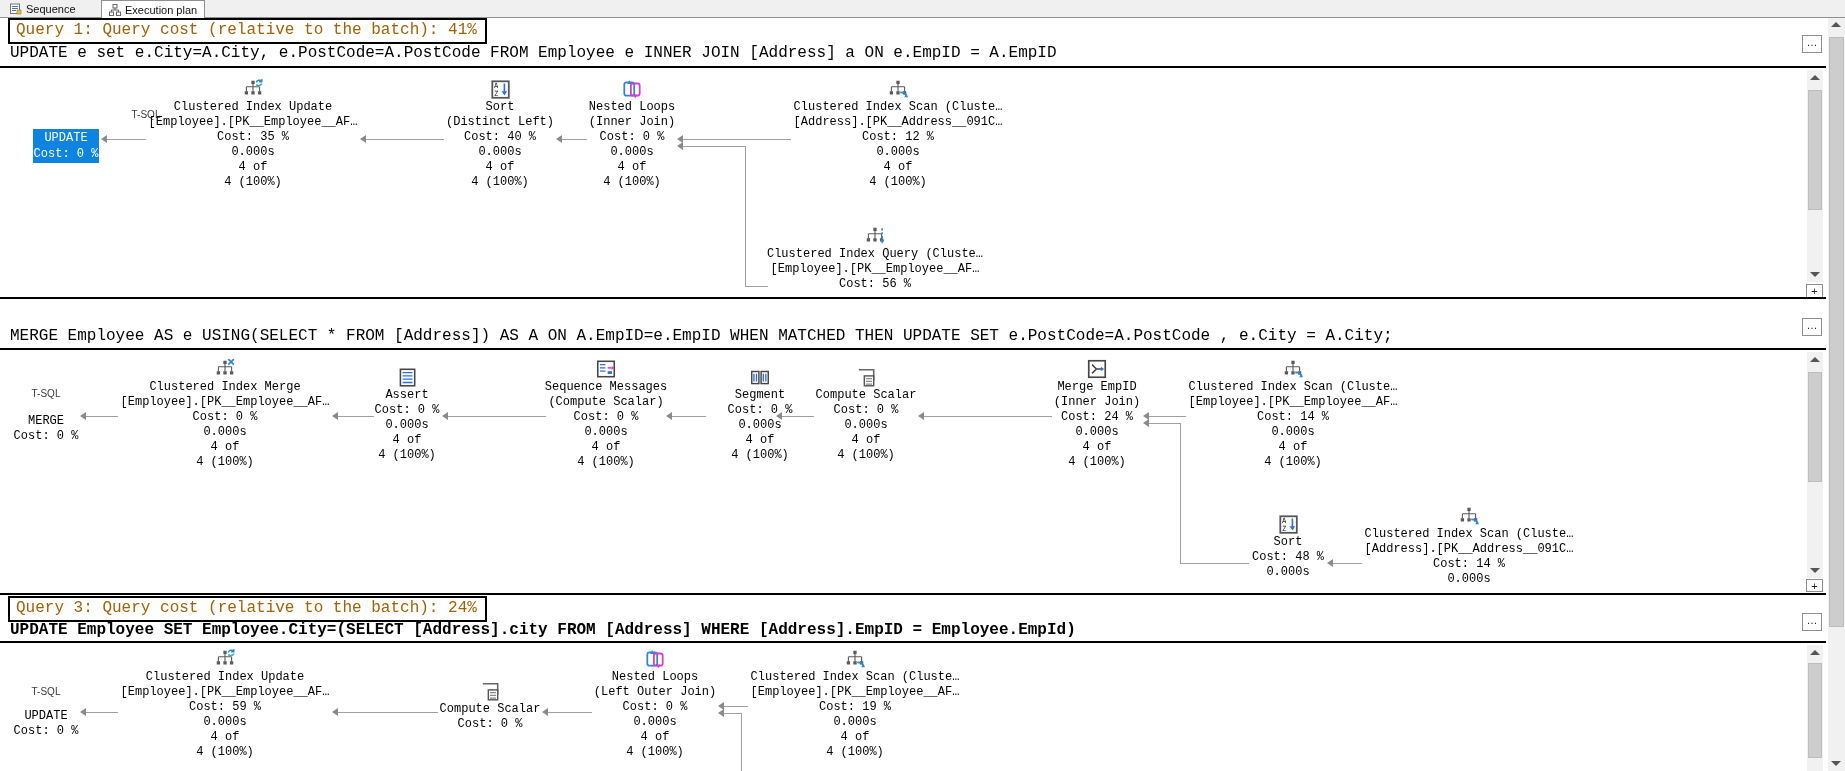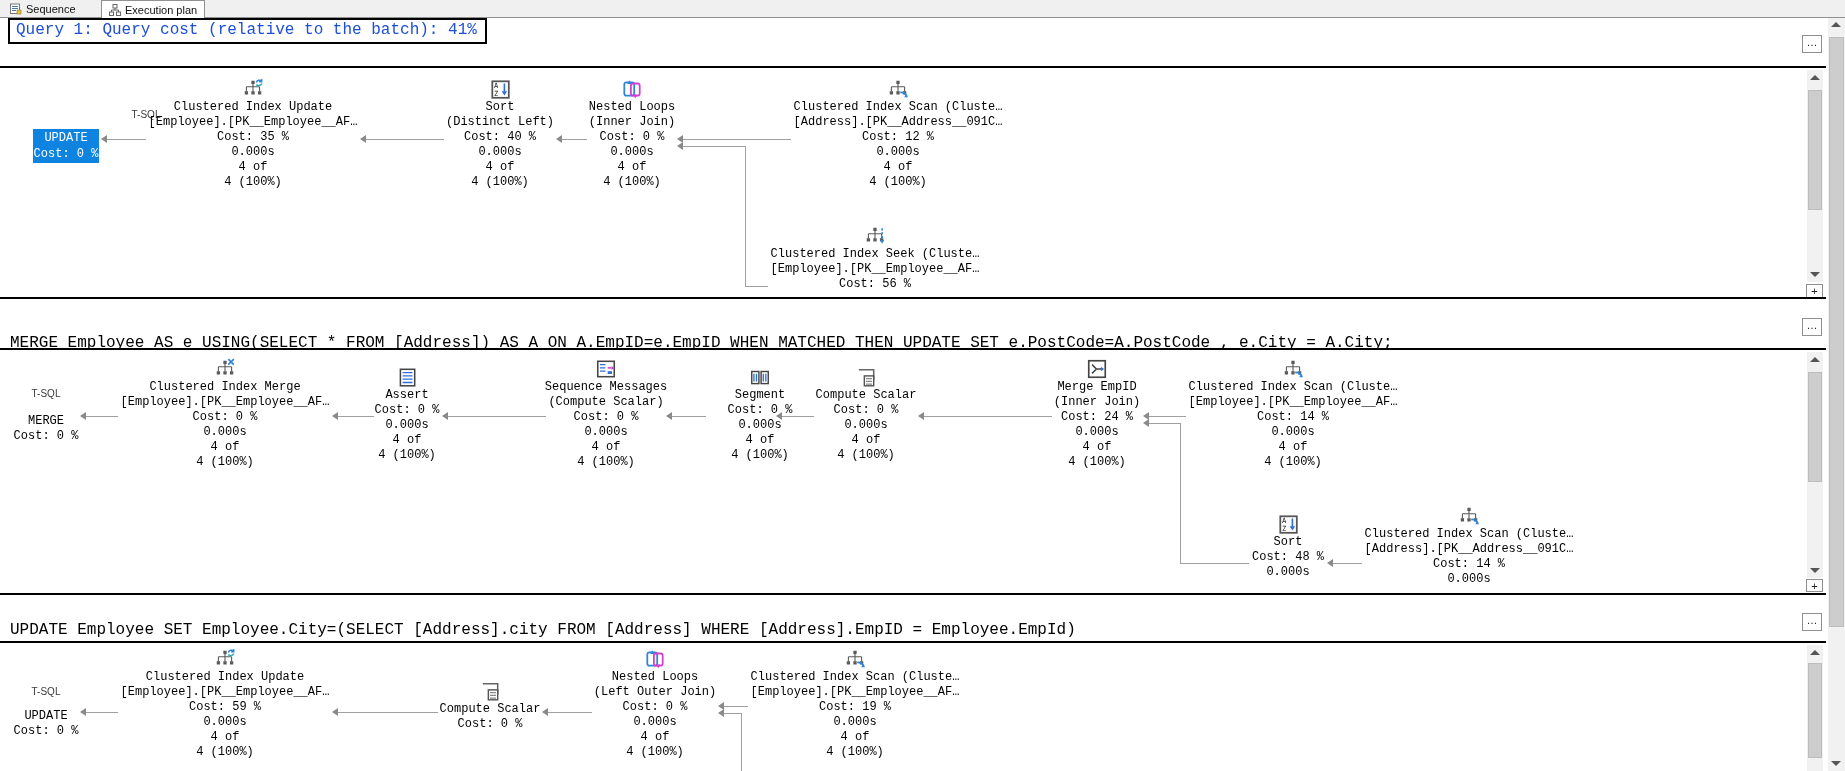--- a/index.html
+++ b/index.html
@@ -10,21 +10,21 @@
   
   .tabbar{position:absolute;left:0;top:0;width:1845px;height:17px;background:#f0f0f0;
           border-bottom:1px solid #919191;z-index:5;}
   .tab{position:absolute;top:0;height:17px;display:flex;align-items:center;gap:4px;
        padding:0 7px;font:11px "Liberation Sans",sans-serif;color:#111;box-sizing:border-box;}
   .tab.active{background:#fff;border:1px solid #919191;border-bottom:none;height:18px;z-index:6;}
   .tab svg{width:12px;height:12px;flex:none;}
 
   
   .qhdr{position:absolute;border:2px solid #000;background:#fff;padding:1px 8px 2px 6px;
-        font:16px/19px "Liberation Mono",monospace;color:#1d4ed8;white-space:nowrap;z-index:3;}
+        font:16px/19px "Liberation Mono",monospace;color:#a16207;white-space:nowrap;z-index:3;}
   .qstm{position:absolute;left:10px;font:16px/18px "Liberation Mono",monospace;color:#000;
         white-space:nowrap;z-index:2;}
   .ptop,.pbot{position:absolute;left:0;width:1826px;height:2px;background:#000;}
 
   
   .node{position:absolute;width:220px;text-align:center;
         font:12px/15px "Liberation Mono",monospace;color:#000;}
   .node .ic{height:22px;display:flex;justify-content:center;align-items:flex-start;}
   .node .ic svg{width:22px;height:22px;}
   .nl{white-space:nowrap;}
@@ -73,20 +73,21 @@
         <rect x="0.5" y="8" width="4" height="3.5" fill="#fff" stroke="#666"></rect>
         <rect x="7.5" y="8" width="4" height="3.5" fill="#fff" stroke="#666"></rect>
         <path d="M6 4v2M2.5 8V6h7v2" stroke="#666" fill="none"></path>
       </svg>
       <span>Execution plan</span>
     </div>
   </div>
 
   <div class="qhdr" style="left:8px;top:18px;">Query 1: Query cost (relative to the batch): 41%</div>
   <div class="btn" style="left:1802px;top:35px;width:20px;height:18px;">…</div>
+  <div class="qstm" style="top:44px;">UPDATE e set e.City=A.City, e.PostCode=A.PostCode FROM Employee e INNER JOIN [Address] a ON e.EmpID = A.EmpID</div>
   <div class="ptop" style="top:66px;"></div>
 
   <div class="tsql-label" style="left:118px;top:109px;">T-SQL</div>
   <div class="sel-box" style="left:33px;top:129px;width:66px;">
     <div>UPDATE</div>
     <div>Cost: 0 %</div>
   </div>
 
   <div class="node" style="left:143px;top:78px;">
     <div class="ic">
@@ -175,21 +176,21 @@
             <path d="M10 5v3M4 8h12M4 8v4M10 8v4M16 8v4"></path>
           </g>
       <rect x="8.5" y="2.5" width="3" height="3" fill="#5a5a5a"></rect>
           <rect x="2.5" y="12" width="3" height="3" fill="#5a5a5a"></rect>
           <rect x="8.5" y="12" width="3" height="3" fill="#5a5a5a"></rect>
           <rect x="14.5" y="12" width="3" height="3" fill="#5a5a5a"></rect>
       <path d="M16.5 3v10" stroke="#2f86d6" stroke-width="1.5" stroke-dasharray="2 1.5"></path>
           <path d="M14.5 13.5h4l-2 3.5z" fill="#2f86d6"></path>
         </svg>
     </div>
-    <div class="nl">Clustered Index Seek (Cluste…</div>
+    <div class="nl">Clustered Index Query (Cluste…</div>
     <div class="nl">[Employee].[PK__Employee__AF…</div>
     <div class="nl">Cost: 56 %</div>
   </div>
 
   <span class="ah" style="left:101px;top:135px;"></span>
   <div class="hl" style="left:107px;top:139px;width:39px;"></div>
   <span class="ah" style="left:360px;top:135px;"></span>
   <div class="hl" style="left:366px;top:139px;width:78px;"></div>
   <span class="ah" style="left:556px;top:135px;"></span>
   <div class="hl" style="left:562px;top:139px;width:25px;"></div>
@@ -206,21 +207,21 @@
       </div>
     <div class="th" style="top:20px;height:120px;"></div>
     <div class="sbtn" style="top:197px;">
         <span class="tri-dn"></span>
       </div>
   </div>
   <div class="btn" style="left:1806px;top:284px;width:17px;height:15px;">+</div>
   <div class="pbot" style="top:297px;"></div>
 
   <div class="btn" style="left:1802px;top:318px;width:20px;height:18px;">…</div>
-  <div class="qstm" style="top:334px;">MERGE Employee AS e USING(SELECT * FROM [Address]) AS A ON A.EmpID=e.EmpID WHEN MATCHED THEN UPDATE SET e.PostCode=A.PostCode , e.City = A.City;</div>
+  <div class="qstm" style="top:327px;">MERGE Employee AS e USING(SELECT * FROM [Address]) AS A ON A.EmpID=e.EmpID WHEN MATCHED THEN UPDATE SET e.PostCode=A.PostCode , e.City = A.City;</div>
   <div class="ptop" style="top:348px;"></div>
 
   <div class="tsql-label" style="left:18px;top:388px;">T-SQL</div>
   <div class="node" style="left:-14px;top:414px;width:120px;">
     <div class="nl">MERGE</div>
     <div class="nl">Cost: 0 %</div>
   </div>
 
   <div class="node" style="left:115px;top:358px;">
     <div class="ic">
@@ -404,22 +405,23 @@
         <span class="tri-up"></span>
       </div>
     <div class="th" style="top:20px;height:110px;"></div>
     <div class="sbtn" style="top:211px;">
         <span class="tri-dn"></span>
       </div>
   </div>
   <div class="btn" style="left:1806px;top:579px;width:17px;height:13px;">+</div>
   <div class="pbot" style="top:593px;"></div>
 
+  <div class="qhdr" style="left:8px;top:596px;">Query 3: Query cost (relative to the batch): 24%</div>
   <div class="btn" style="left:1802px;top:613px;width:20px;height:18px;">…</div>
-  <div class="qstm" style="top:621px;">UPDATE Employee SET Employee.City=(SELECT [Address].city FROM [Address] WHERE [Address].EmpID = Employee.EmpId)</div>
+  <div class="qstm" style="top:621px;font-weight:bold;">UPDATE Employee SET Employee.City=(SELECT [Address].city FROM [Address] WHERE [Address].EmpID = Employee.EmpId)</div>
   <div class="ptop" style="top:641px;"></div>
 
   <div class="tsql-label" style="left:18px;top:686px;">T-SQL</div>
   <div class="node" style="left:-14px;top:709px;width:120px;">
     <div class="nl">UPDATE</div>
     <div class="nl">Cost: 0 %</div>
   </div>
 
   <div class="node" style="left:115px;top:648px;">
     <div class="ic">

